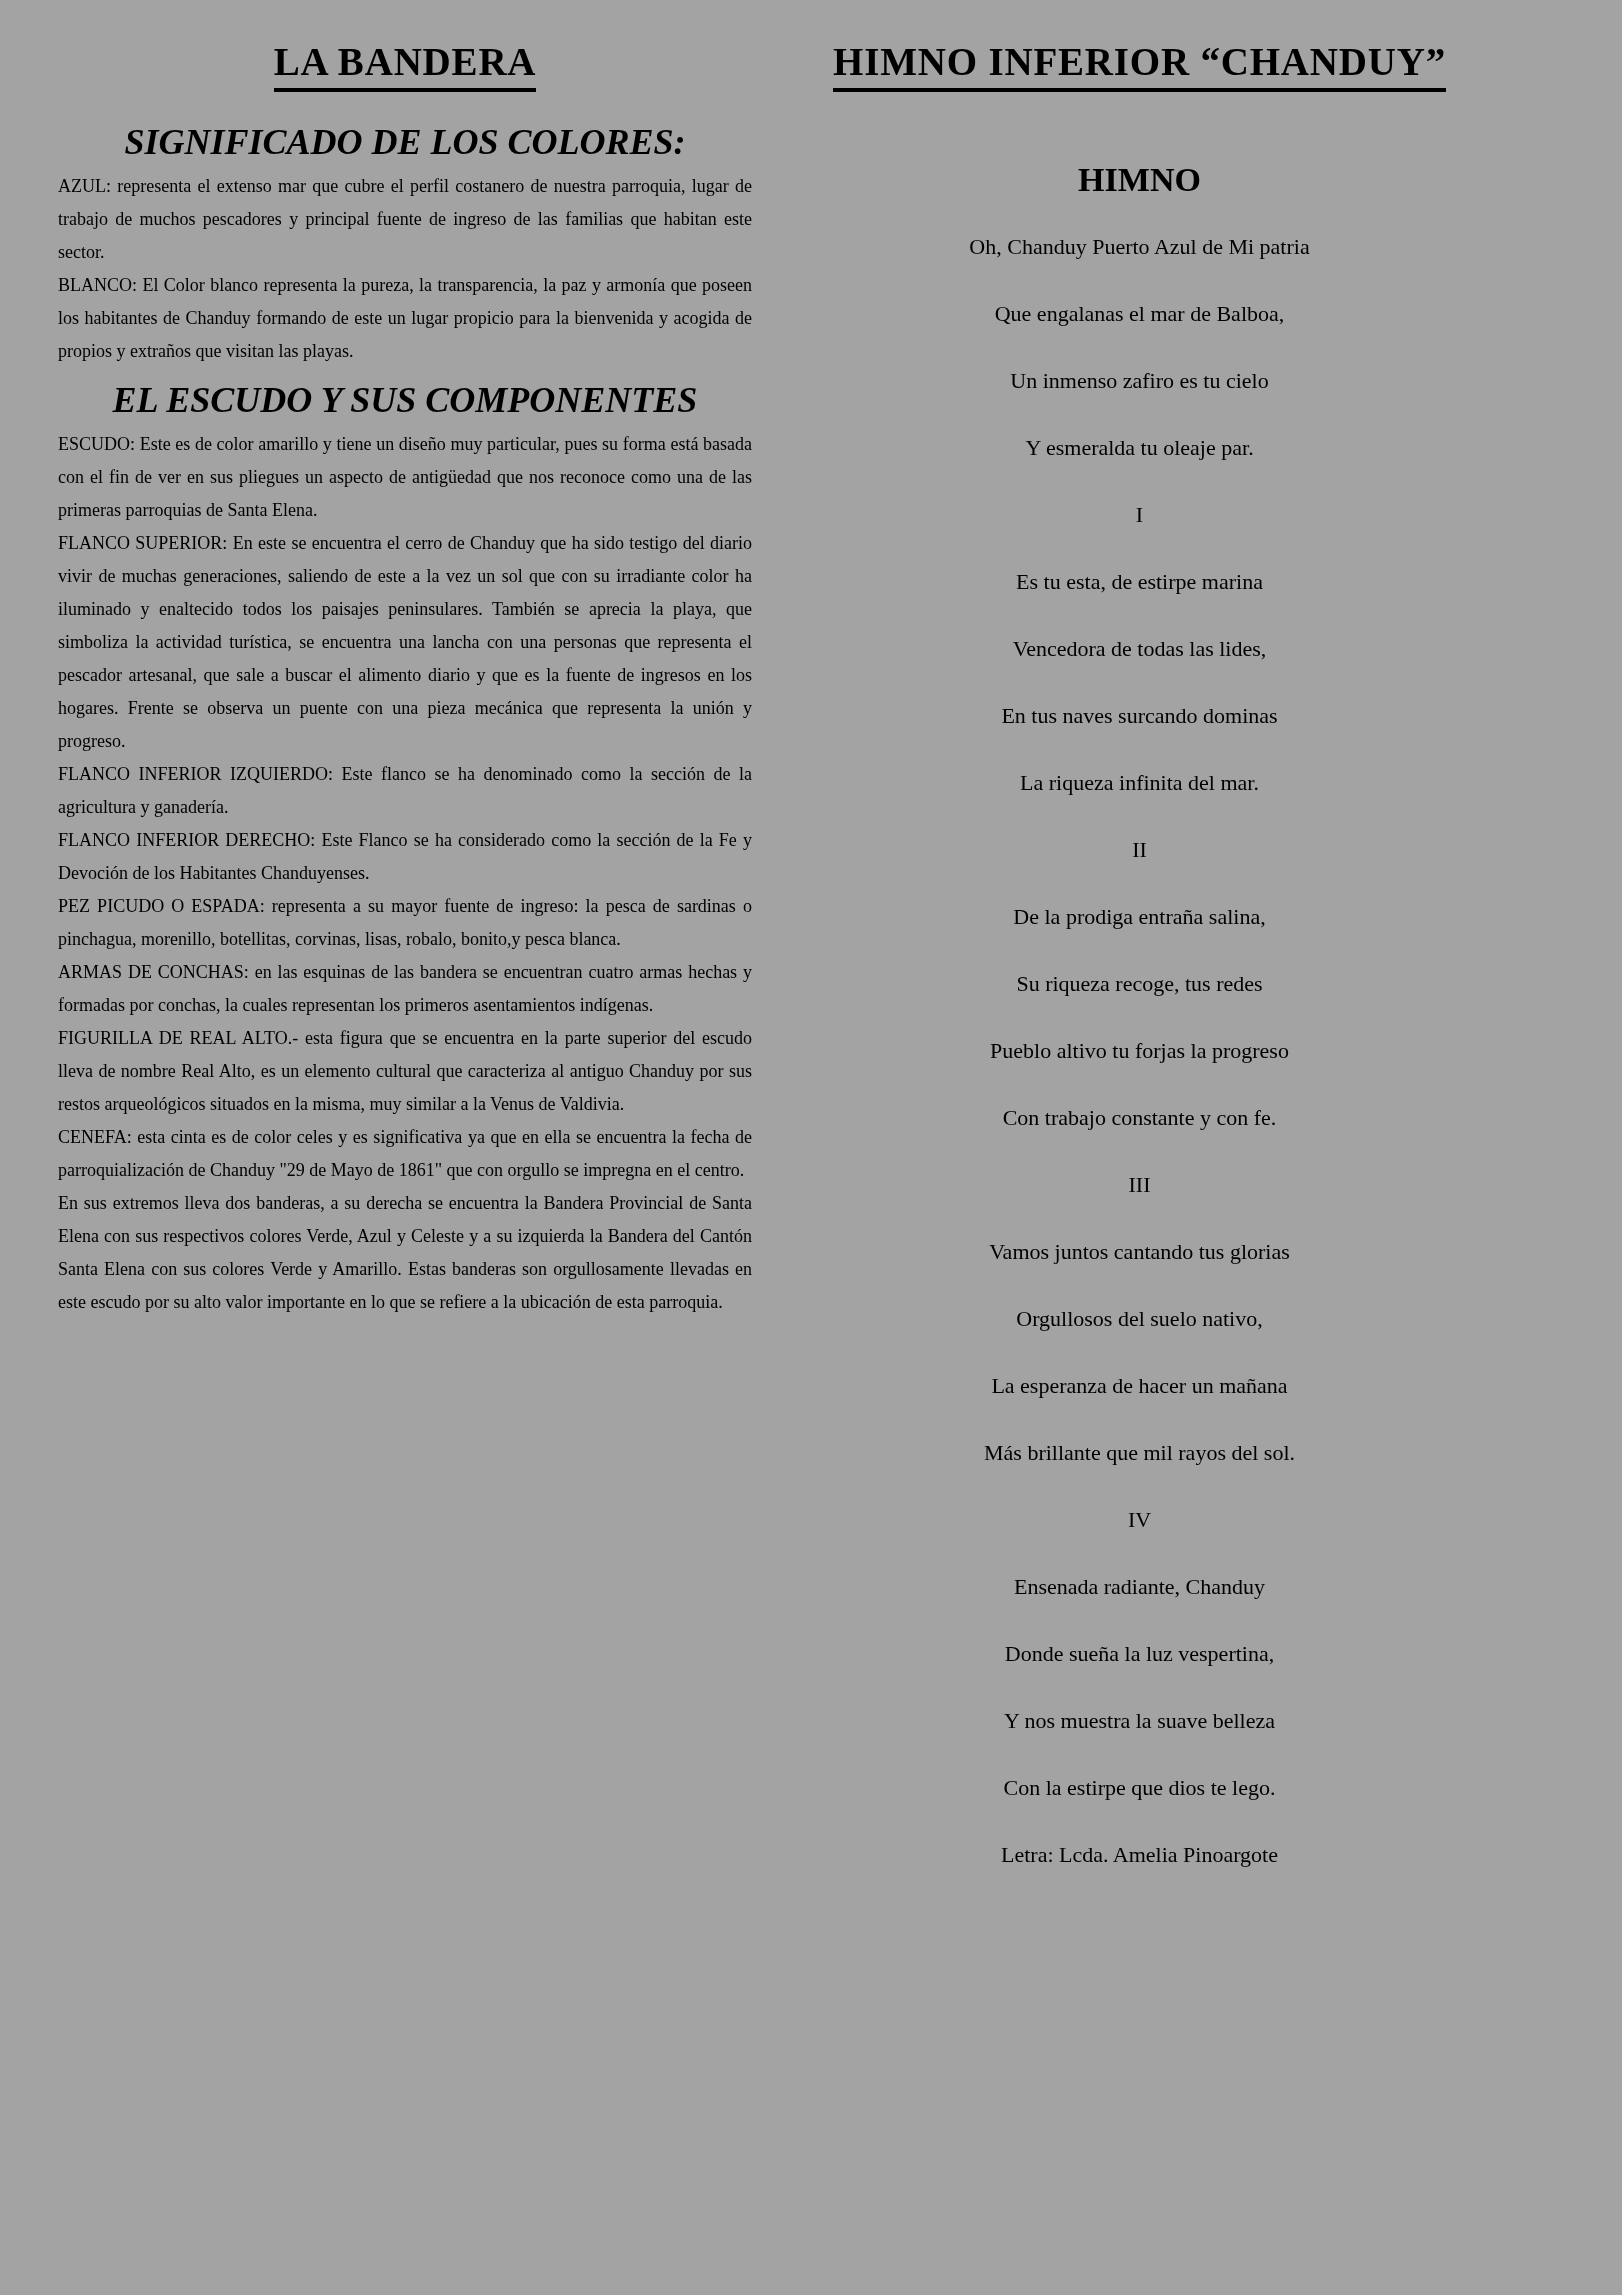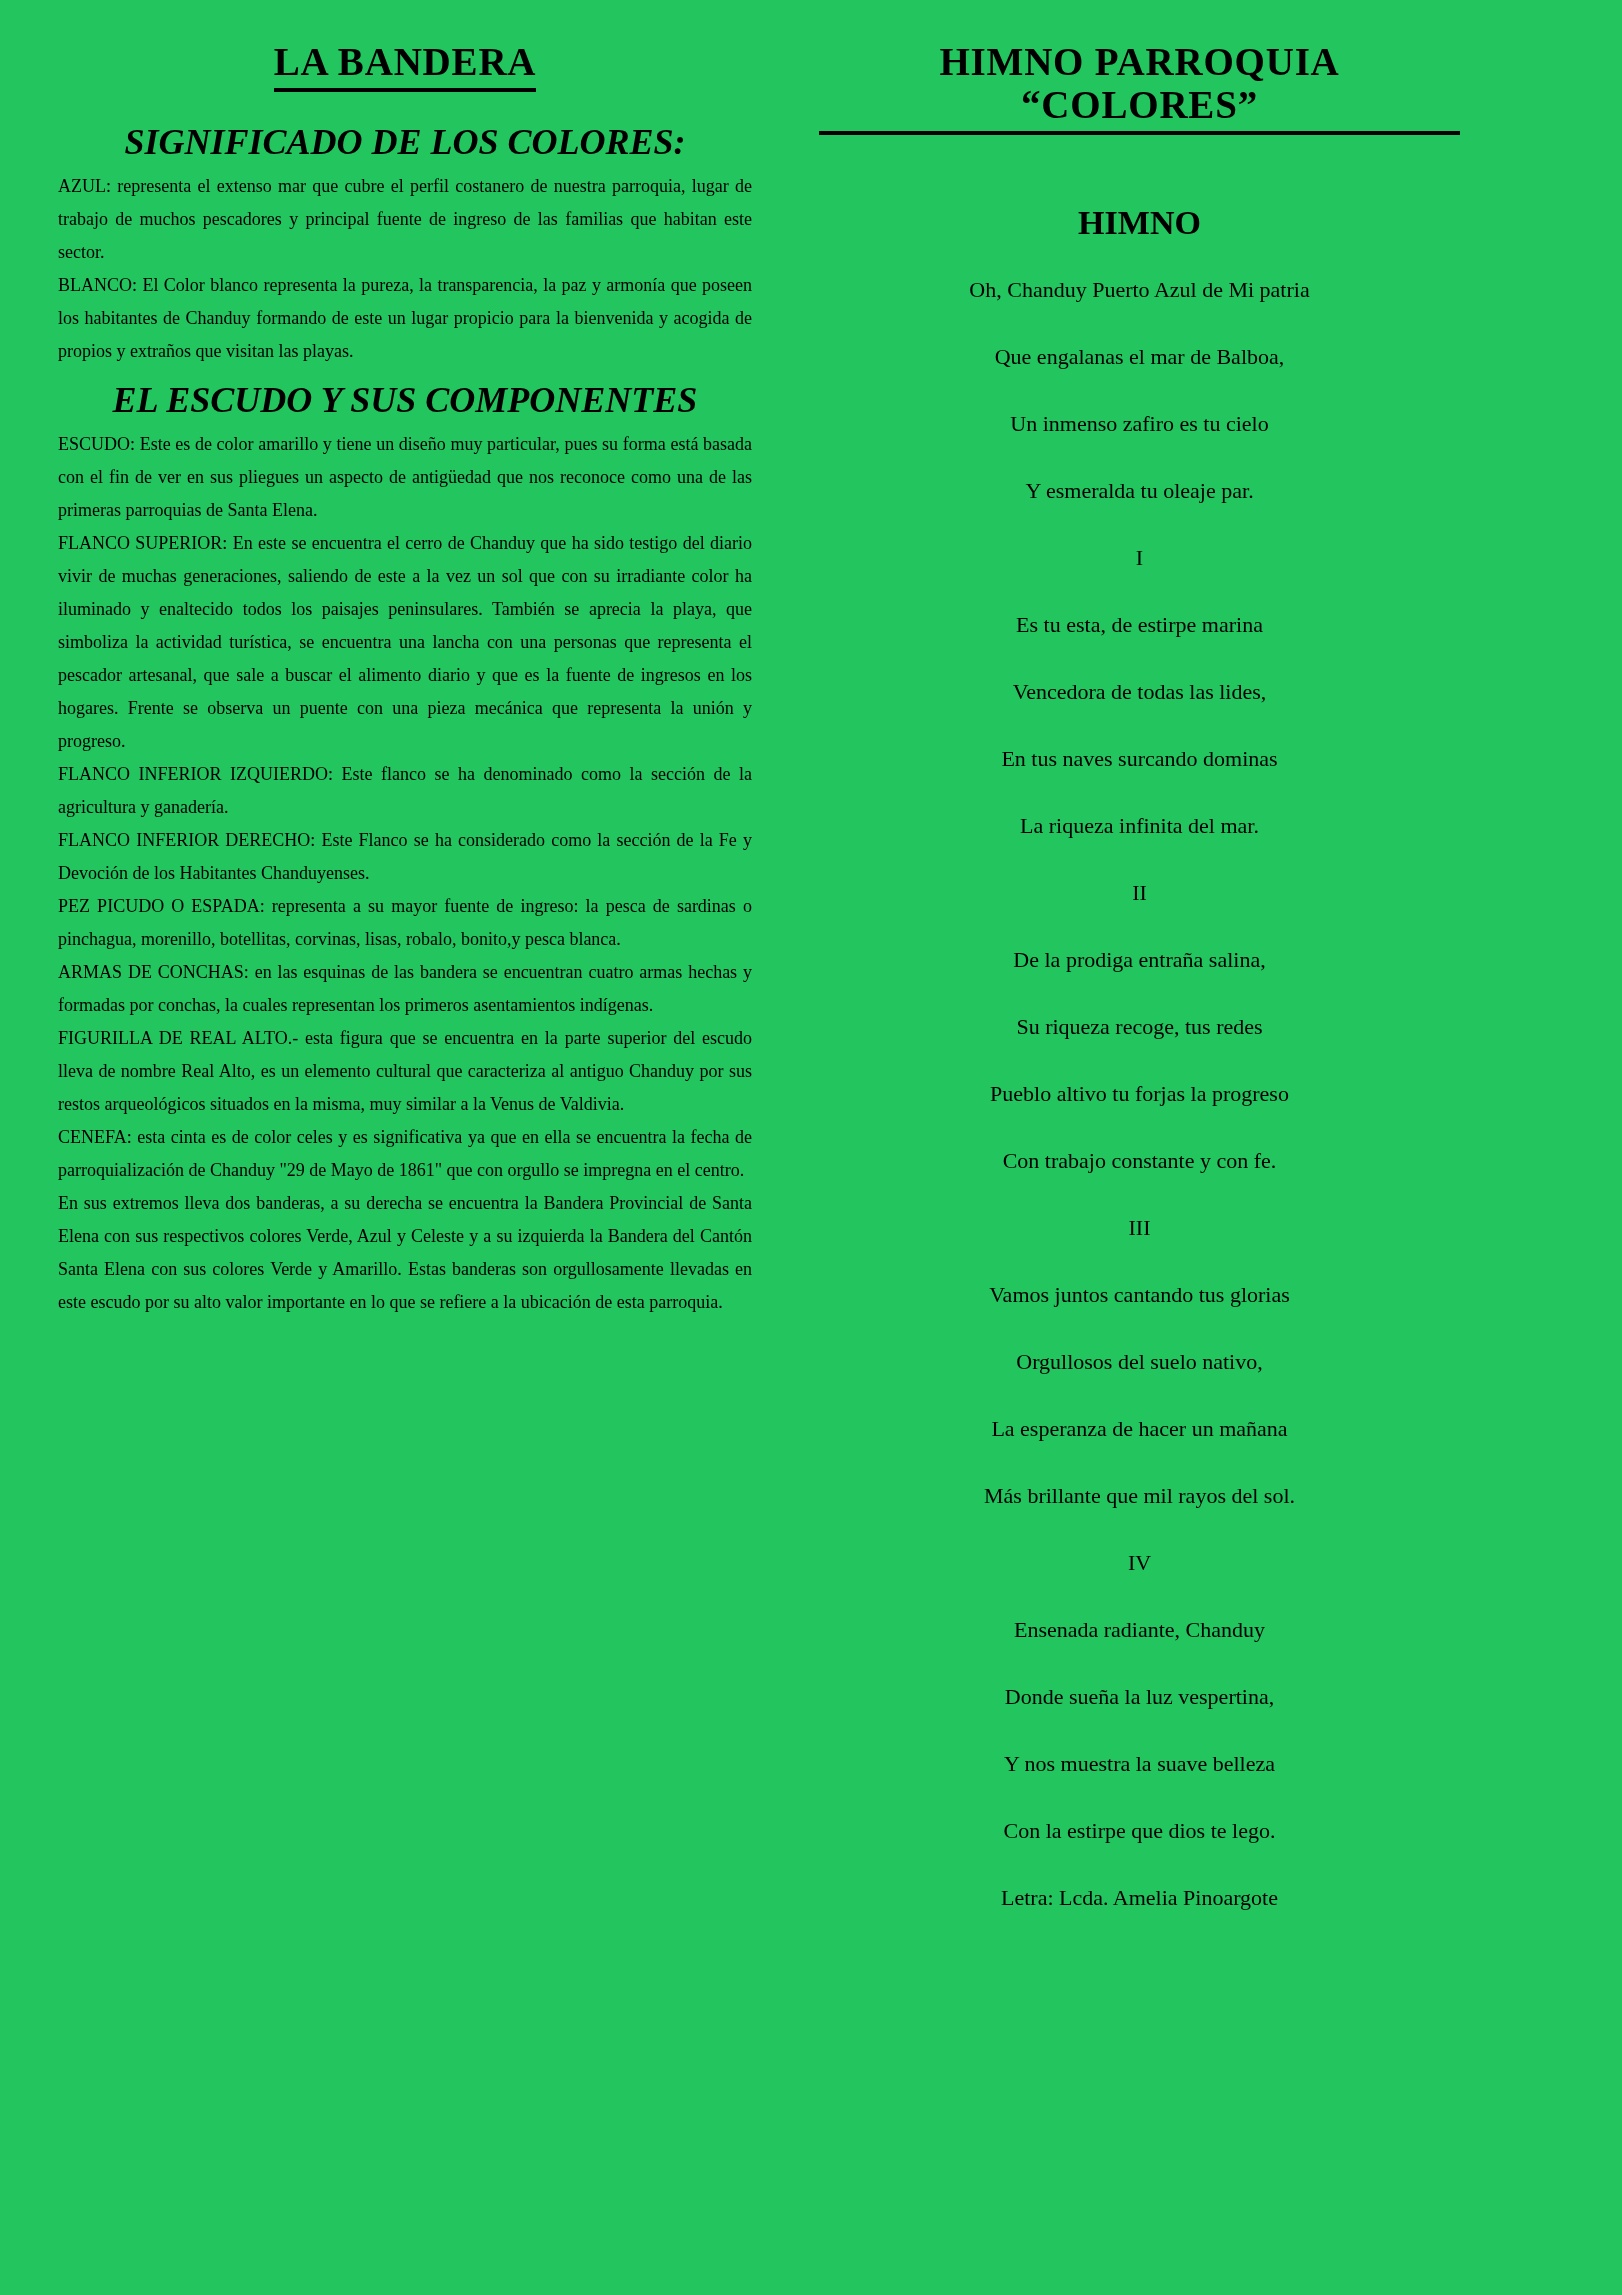--- a/index.html
+++ b/index.html
@@ -4,21 +4,21 @@
 <style>
   html, body {
     margin: 0;
     padding: 0;
     background: #ffffff;
   }
   .page {
     position: relative;
     width: 1622px;
     height: 2295px;
-    background: #22c55e;
+    background: #a3a3a3;
     color: #000000;
     font-family: "Liberation Serif", serif;
     overflow: hidden;
   }
   .col-left {
     position: absolute;
     left: 58px;
     top: 0;
     width: 694px;
     padding-top: 41px;
@@ -94,21 +94,21 @@
     <p>FLANCO INFERIOR DERECHO: Este Flanco se ha considerado como la sección de la Fe y Devoción de los Habitantes Chanduyenses.</p>
     <p>PEZ PICUDO O ESPADA: representa a su mayor fuente de ingreso: la pesca de sardinas o pinchagua, morenillo, botellitas, corvinas, lisas, robalo, bonito,y pesca blanca.</p>
     <p>ARMAS DE CONCHAS: en las esquinas de las bandera se encuentran cuatro armas hechas y formadas por conchas, la cuales representan los primeros asentamientos indígenas.</p>
     <p>FIGURILLA DE REAL ALTO.- esta figura que se encuentra en la parte superior del escudo lleva de nombre Real Alto, es un elemento cultural que caracteriza al antiguo Chanduy por sus restos arqueológicos situados en la misma, muy similar a la Venus de Valdivia.</p>
     <p>CENEFA: esta cinta es de color celes y es significativa ya que en ella se encuentra la fecha de parroquialización de Chanduy "29 de Mayo de 1861" que con orgullo se impregna en el centro.</p>
     <p>En sus extremos lleva dos banderas, a su derecha se encuentra la Bandera Provincial de Santa Elena con sus respectivos colores Verde, Azul y Celeste y a su izquierda la Bandera del Cantón Santa Elena con sus colores Verde y Amarillo. Estas banderas son orgullosamente llevadas en este escudo por su alto valor importante en  lo que se refiere  a la ubicación de esta parroquia.</p>
   </div>
 
   <div class="col-right">
     <div class="doc-title">
-      <span class="title-text">HIMNO PARROQUIA “COLORES”</span>
+      <span class="title-text">HIMNO INFERIOR “CHANDUY”</span>
     </div>
 
     <div class="hymn">
       <div class="hymn-line coro">HIMNO</div>
       <div class="hymn-line">Oh, Chanduy Puerto Azul de Mi patria</div>
       <div class="hymn-line">Que engalanas el mar de Balboa,</div>
       <div class="hymn-line">Un inmenso zafiro es tu cielo</div>
       <div class="hymn-line">Y esmeralda tu oleaje par.</div>
       <div class="hymn-line">I</div>
       <div class="hymn-line">Es tu esta, de estirpe marina</div>

